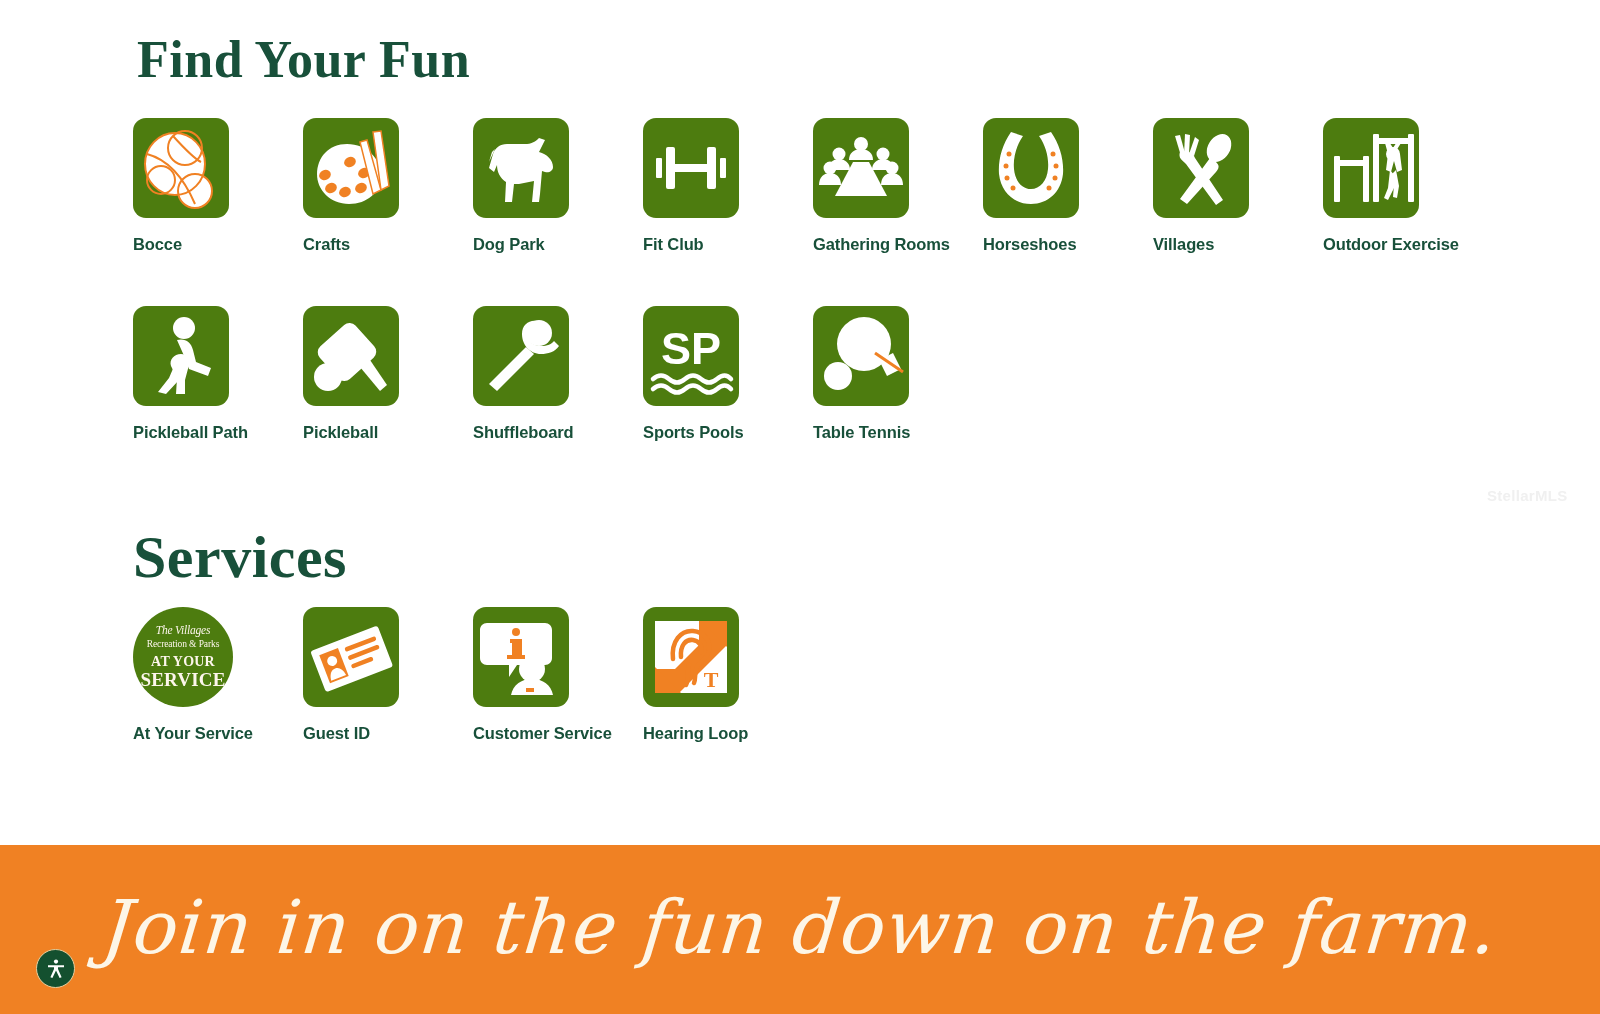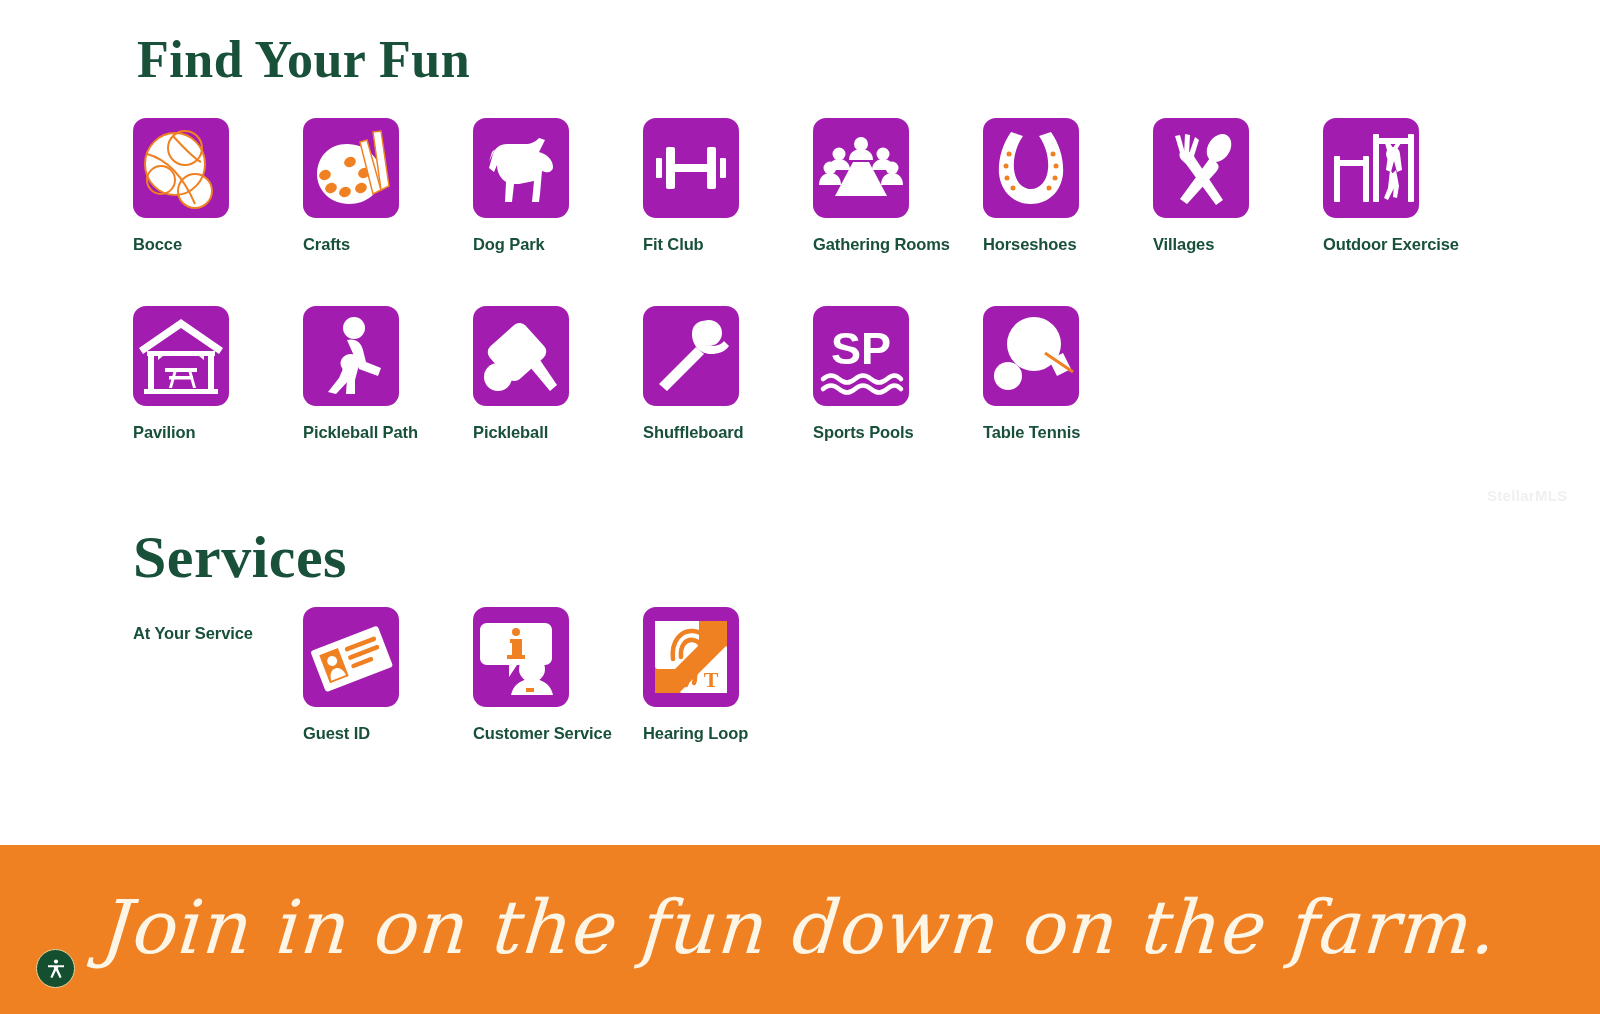--- a/index.html
+++ b/index.html
@@ -51,21 +51,21 @@
   .tile {
     width: 170px;
     display: flex;
     flex-direction: column;
     align-items: flex-start;
   }
   .tile-art {
     width: 96px;
     height: 100px;
     border-radius: 13px;
-    background: #a21caf;
+    background: #4d7c0f;
     display: flex;
     align-items: center;
     justify-content: center;
     overflow: hidden;
   }
   .tile-art.round {
     border-radius: 50%;
     width: 100px;
     height: 100px;
   }
@@ -296,40 +296,20 @@
             <circle cx="70" cy="36" r="7"></circle>
             <path d="M62 25 L65 22 L70 30 L75 22 L78 25 L73 33 L77 36 L79 52 L74 54 L71 43 L68 54 L63 52 L65 36 Z"></path>
             <path d="M67 52 L65 70 L61 80 L65 82 L71 70 L72 58 Z"></path>
             <path d="M73 52 L76 68 L74 80 L70 79 L71 66 L69 56 Z"></path>
           </g>
         </svg>
       </div>
       <div class="tile-label">Outdoor Exercise</div>
     </div>
 
-    <div class="tile row-2">
-      <div class="tile-art">
-        <svg width="96" height="100" viewBox="0 0 96 100">
-          <g fill="#ffffff">
-            <path d="M48 13 L90 42 L86 48 L48 22 L10 48 L6 42 Z"></path>
-            <rect x="14" y="45" width="68" height="5"></rect>
-            <path d="M25 46 L35 46 L25 54 Z"></path>
-            <path d="M71 46 L61 46 L71 54 Z"></path>
-            <rect x="15" y="48" width="6" height="38"></rect>
-            <rect x="75" y="48" width="6" height="38"></rect>
-            <rect x="11" y="83" width="74" height="5"></rect>
-            <rect x="32" y="62" width="32" height="4"></rect>
-            <rect x="36" y="70" width="24" height="3.5"></rect>
-            <path d="M41 64 L44 64 L39 82 L36 82 Z"></path>
-            <path d="M55 64 L58 64 L63 82 L60 82 Z"></path>
-          </g>
-        </svg>
-      </div>
-      <div class="tile-label">Pavilion</div>
-    </div>
 
     <div class="tile row-2">
       <div class="tile-art">
         <svg width="96" height="100" viewBox="0 0 96 100">
           <g fill="#ffffff">
             <circle cx="51" cy="22" r="11"></circle>
             <path d="M44 34 C52 32 58 36 60 44 L63 56 L78 62 L75 70 L56 63 L52 52 Z"></path>
             <path d="M48 48 C54 48 57 52 56 59 L52 74 L52 88 L43 88 L44 72 L38 60 C36 54 41 48 48 48 Z"></path>
             <path d="M42 58 L36 72 L25 86 L33 88 L46 74 L49 60 Z"></path>
           </g>
@@ -390,20 +370,28 @@
     </div>
 
 
   </div>
 
   <h1 class="section-title" id="services-title">Services</h1>
 
   <div class="grid" id="services-grid">
 
     <div class="tile">
+      <div class="tile-art round">
+        <div class="ays">
+          <div class="ays-l1">The Villages</div>
+          <div class="ays-l2">Recreation &amp; Parks</div>
+          <div class="ays-l3">AT YOUR</div>
+          <div class="ays-l4">SERVICE</div>
+        </div>
+      </div>
       <div class="tile-label">At Your Service</div>
     </div>
 
     <div class="tile">
       <div class="tile-art">
         <svg width="96" height="100" viewBox="0 0 96 100">
           <g transform="rotate(-21 48 50)">
             <rect x="12" y="30" width="72" height="44" rx="3" fill="#ffffff"></rect>
             <g fill="#f08123">
               <rect x="19" y="37" width="20" height="30"></rect>

